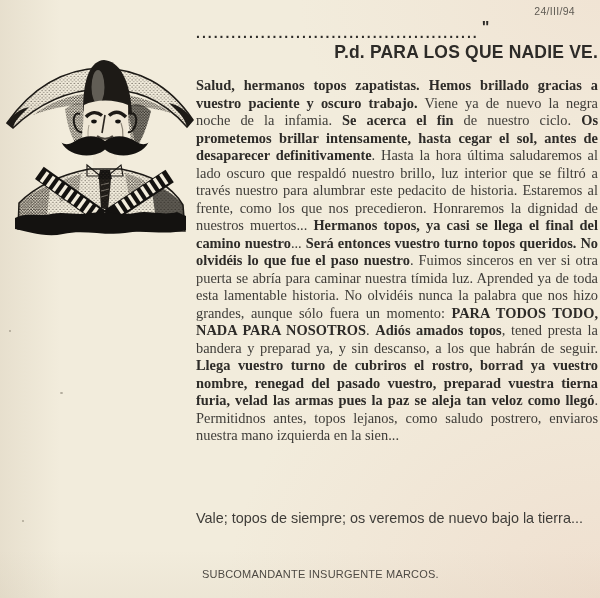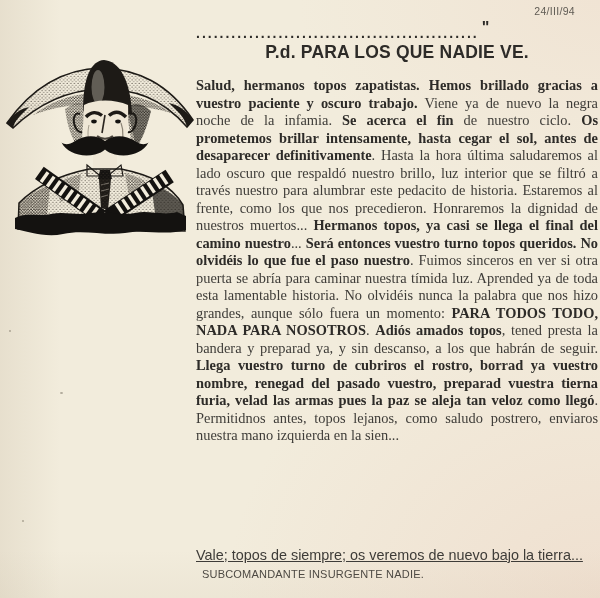--- a/index.html
+++ b/index.html
@@ -35,34 +35,34 @@
     white-space:nowrap;color:var(--ink-bold);
   }
   .dots-line .dots{
     font-weight:bold;font-size:14px;letter-spacing:2px;
   }
   .dots-line .quote{
     font-weight:bold;font-size:16px;position:relative;top:-5px;margin-left:3px;
   }
   .page-title{
     position:absolute;left:196px;top:42px;width:402px;
-    text-align:center;
+    text-align:right;
     font-size:17.5px;font-weight:bold;color:var(--ink-bold);
     letter-spacing:.2px;
   }
   .body-text{
     position:absolute;left:196px;top:77px;width:402px;
     font-size:14.4px;line-height:17.5px;
     text-align:justify;color:var(--ink);font-family:Liberation Serif, serif;
   }
   .body-text .b{font-weight:bold;color:var(--ink-bold);}
   .farewell{
-    position:absolute;left:196px;top:547px;width:402px;
+    position:absolute;left:196px;top:510px;width:402px;
     font-size:14.4px;line-height:17.5px;
-    text-align:justify;color:var(--ink);text-decoration:underline;
+    text-align:justify;color:var(--ink);
   }
   .signature{
     position:absolute;left:202px;top:568px;
     font-size:11px;color:#4e4a44;letter-spacing:.2px;
   }
   .portrait{
     position:absolute;left:5px;top:57px;width:190px;height:185px;
   }
   .speck{position:absolute;background:#6f675a;border-radius:50%;opacity:.5;}
 </style>
@@ -161,18 +161,18 @@
       <rect x="56.2" y="-5.5" width="3.4" height="12" fill="#f2ecdc"></rect>
     </g>
 
     <path d="M10,161 C22,155 34,160 46,157 C60,154 72,159 86,156 C102,153 114,159 130,156 C144,153 158,159 172,155 L181,159 L181,173 C160,179 140,172 120,176 C100,179 78,172 58,177 C40,181 22,174 10,172 Z" fill="#141210"></path>
   </svg>
 
   <p class="body-text"><span class="b">Salud, hermanos topos zapatistas. Hemos brillado gracias a vuestro paciente y oscuro trabajo.</span><span> Viene ya de nuevo la negra noche de la infamia. </span><span class="b">Se acerca el fin</span><span> de nuestro ciclo. </span><span class="b">Os prometemos brillar intensamente, hasta cegar el sol, antes de desaparecer definitivamente</span><span>. Hasta la hora última saludaremos al lado oscuro que respaldó nuestro brillo, luz interior que se filtró a través nuestro para alumbrar este pedacito de historia. Estaremos al frente, como los que nos precedieron. Honraremos la dignidad de nuestros muertos... </span><span class="b">Hermanos topos, ya casi se llega el final del camino nuestro</span><span>... </span><span class="b">Será entonces vuestro turno topos queridos. No olvidéis lo que fue el paso nuestro</span><span>. Fuimos sinceros en ver si otra puerta se abría para caminar nuestra tímida luz. Aprended ya de toda esta lamentable historia. No olvidéis nunca la palabra que nos hizo grandes, aunque sólo fuera un momento: </span><span class="b">PARA TODOS TODO, NADA PARA NOSOTROS</span><span>. </span><span class="b">Adiós amados topos</span><span>, tened presta la bandera y preparad ya, y sin descanso, a los que habrán de seguir. </span><span class="b">Llega vuestro turno de cubriros el rostro, borrad ya vuestro nombre, renegad del pasado vuestro, preparad vuestra tierna furia, velad las armas pues la paz se aleja tan veloz como llegó</span><span>. Permitidnos antes, topos lejanos, como saludo postrero, enviaros nuestra mano izquierda en la sien...</span></p>
 
   <p class="farewell">Vale; topos de siempre; os veremos de nuevo bajo la tierra...</p>
 
-  <div class="signature">SUBCOMANDANTE INSURGENTE NADIE.</div>
+  <div class="signature">SUBCOMANDANTE INSURGENTE MARCOS.</div>
 
   <div class="speck" style="left:9px;top:330px;width:2px;height:2px;"></div>
   <div class="speck" style="left:60px;top:392px;width:3px;height:2px;"></div>
   <div class="speck" style="left:22px;top:520px;width:2px;height:2px;"></div>
 </div>
 
 </body></html>

